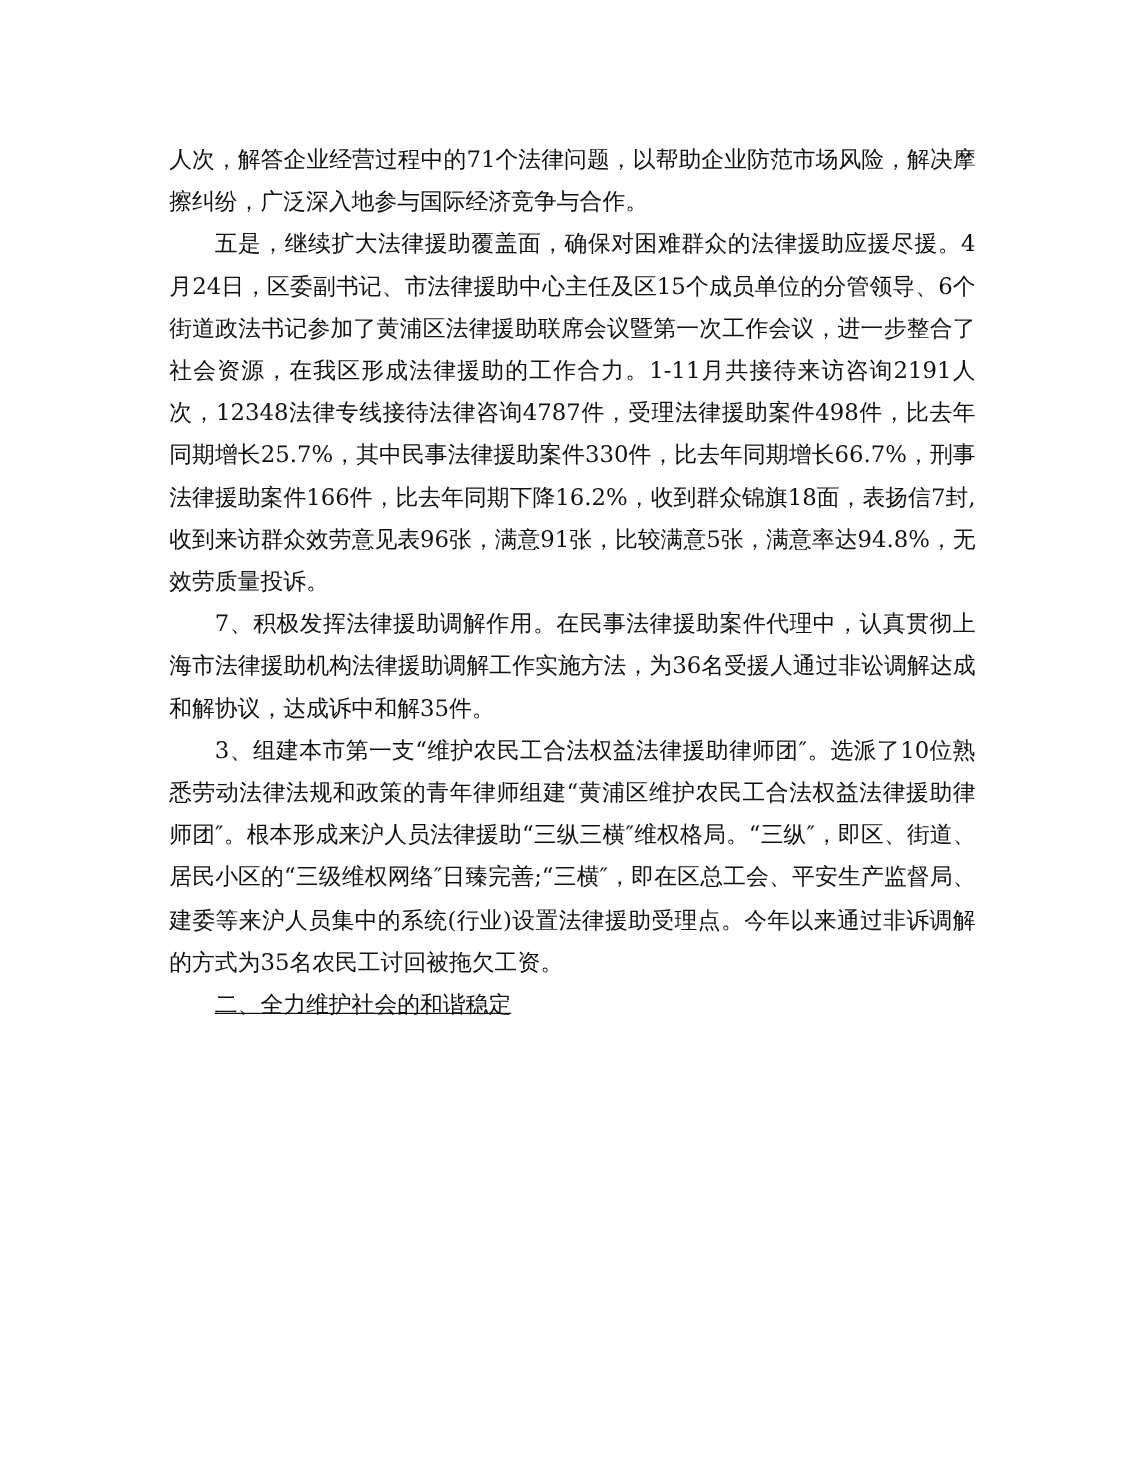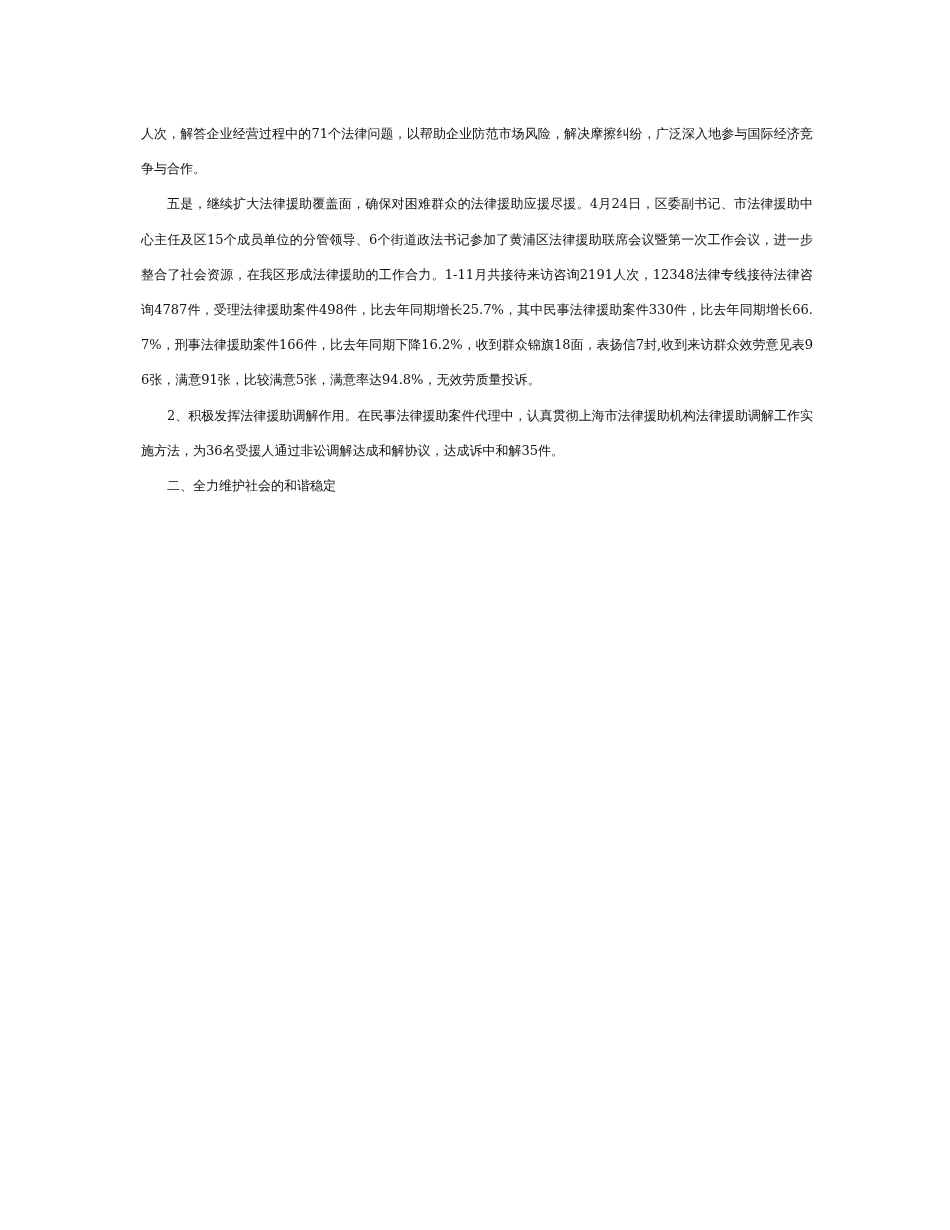--- a/index.html
+++ b/index.html
@@ -12,42 +12,44 @@
       height: 1230px;
       position: relative;
       overflow: hidden;
     }
     .page {
       position: absolute;
       left: 141px;
       top: 116px;
       width: 672px;
       font-family: "DejaVu Serif", "Liberation Serif", serif;
-      font-size: 13px;
+      font-size: 19px;
       line-height: 35.2px;
       color: #111111;
       letter-spacing: 0px;
     }
     .para {
       margin: 0;
       padding: 0;
       text-align: justify;
       text-align-last: left;
       word-break: break-all;
     }
     .indent {
       text-indent: 2em;
     }
     .heading {
       margin: 0;
       padding: 0;
       text-indent: 2em;
+      text-decoration: underline;
     }
   </style>
 </head>
 <body>
 
 <div class="page">
   <p class="para">人次，解答企业经营过程中的71个法律问题，以帮助企业防范市场风险，解决摩擦纠纷，广泛深入地参与国际经济竞争与合作。</p>
   <p class="para indent">五是，继续扩大法律援助覆盖面，确保对困难群众的法律援助应援尽援。4月24日，区委副书记、市法律援助中心主任及区15个成员单位的分管领导、6个街道政法书记参加了黄浦区法律援助联席会议暨第一次工作会议，进一步整合了社会资源，在我区形成法律援助的工作合力。1-11月共接待来访咨询2191人次，12348法律专线接待法律咨询4787件，受理法律援助案件498件，比去年同期增长25.7%，其中民事法律援助案件330件，比去年同期增长66.7%，刑事法律援助案件166件，比去年同期下降16.2%，收到群众锦旗18面，表扬信7封,收到来访群众效劳意见表96张，满意91张，比较满意5张，满意率达94.8%，无效劳质量投诉。</p>
-  <p class="para indent">2、积极发挥法律援助调解作用。在民事法律援助案件代理中，认真贯彻上海市法律援助机构法律援助调解工作实施方法，为36名受援人通过非讼调解达成和解协议，达成诉中和解35件。</p>
+  <p class="para indent">7、积极发挥法律援助调解作用。在民事法律援助案件代理中，认真贯彻上海市法律援助机构法律援助调解工作实施方法，为36名受援人通过非讼调解达成和解协议，达成诉中和解35件。</p>
+  <p class="para indent">3、组建本市第一支“维护农民工合法权益法律援助律师团″。选派了10位熟悉劳动法律法规和政策的青年律师组建“黄浦区维护农民工合法权益法律援助律师团″。根本形成来沪人员法律援助“三纵三横″维权格局。“三纵″，即区、街道、居民小区的“三级维权网络″日臻完善;“三横″，即在区总工会、平安生产监督局、建委等来沪人员集中的系统(行业)设置法律援助受理点。今年以来通过非诉调解的方式为35名农民工讨回被拖欠工资。</p>
   <p class="heading">二、全力维护社会的和谐稳定</p>
 </div>
 
 </body></html>

